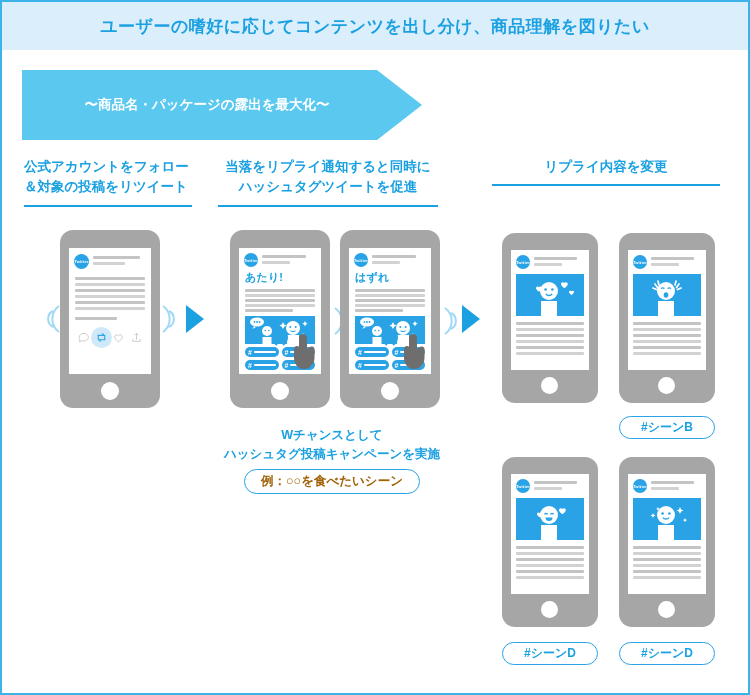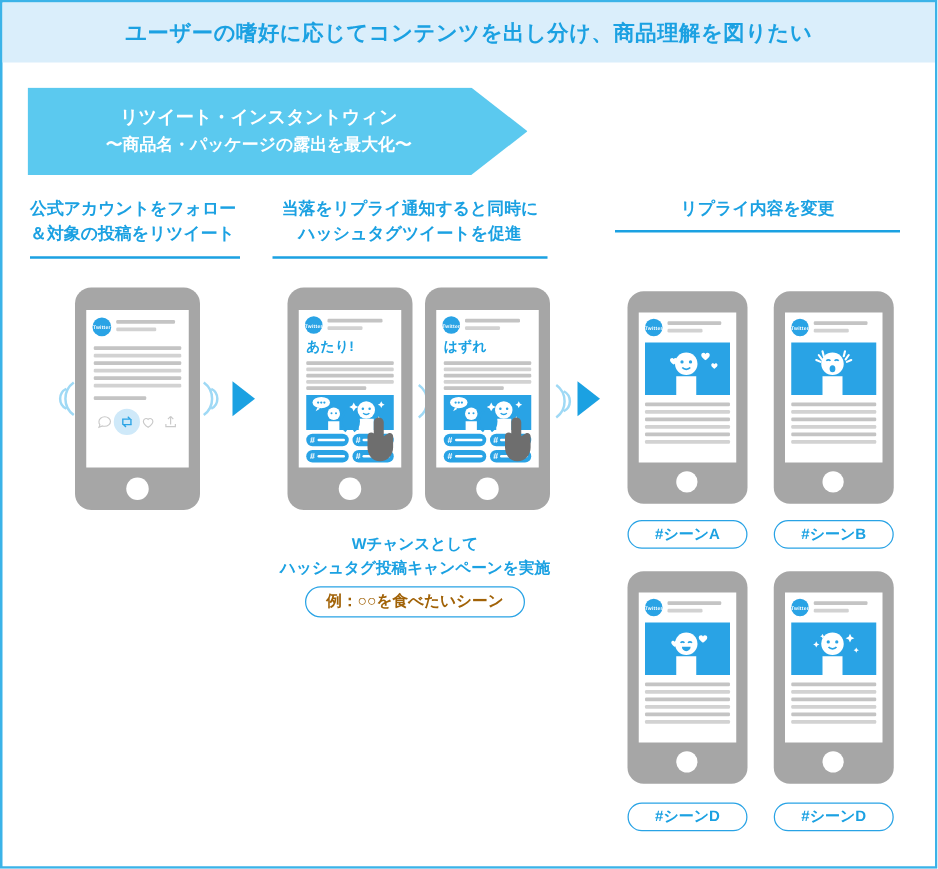--- a/index.html
+++ b/index.html
@@ -147,21 +147,20 @@
 <body>
 
 <div class="page">
 
   <div class="header">
     <div class="header-title">ユーザーの嗜好に応じてコンテンツを出し分け、商品理解を図りたい</div>
   </div>
 
   <div class="banner">
     <div class="banner-left">
-      <div class="banner-line1">リツイート・インスタントウィン</div>
       <div class="banner-line2">〜商品名・パッケージの露出を最大化〜</div>
     </div>
   </div>
 
   <div class="col-head" id="head1">
     <div>公式アカウントをフォロー</div>
     <div>＆対象の投稿をリツイート</div>
     <div class="rule"></div>
   </div>
 
@@ -405,21 +404,20 @@
       </div>
       <div class="gline dark" style="left:5px;top:72px;width:68px;height:2.5px;"></div>
       <div class="gline" style="left:5px;top:78px;width:68px;height:2.5px;"></div>
       <div class="gline dark" style="left:5px;top:84px;width:68px;height:2.5px;"></div>
       <div class="gline" style="left:5px;top:90px;width:68px;height:2.5px;"></div>
       <div class="gline dark" style="left:5px;top:96px;width:68px;height:2.5px;"></div>
       <div class="gline" style="left:5px;top:102px;width:68px;height:2.5px;"></div>
     </div>
     <div class="home"></div>
   </div>
-  <div class="scene-label" style="left:500px;top:414px;">#シーンA</div>
 
   <div class="phone sm" style="left:617px;top:231px;">
     <div class="screen">
       <div class="avatar" style="left:5px;top:5px;width:14px;height:14px;">Twitter</div>
       <div class="gline dark" style="left:23px;top:7px;width:43px;height:3px;"></div>
       <div class="gline" style="left:23px;top:13px;width:28px;height:3px;"></div>
       <div class="imgpanel" style="left:5px;top:24px;width:68px;height:42px;">
         <svg width="68" height="42" viewBox="0 0 68 42">
           <circle cx="33" cy="17" r="9" fill="#fff"></circle>
           <path d="M25 27h16v15H25z" fill="#fff"></path>

